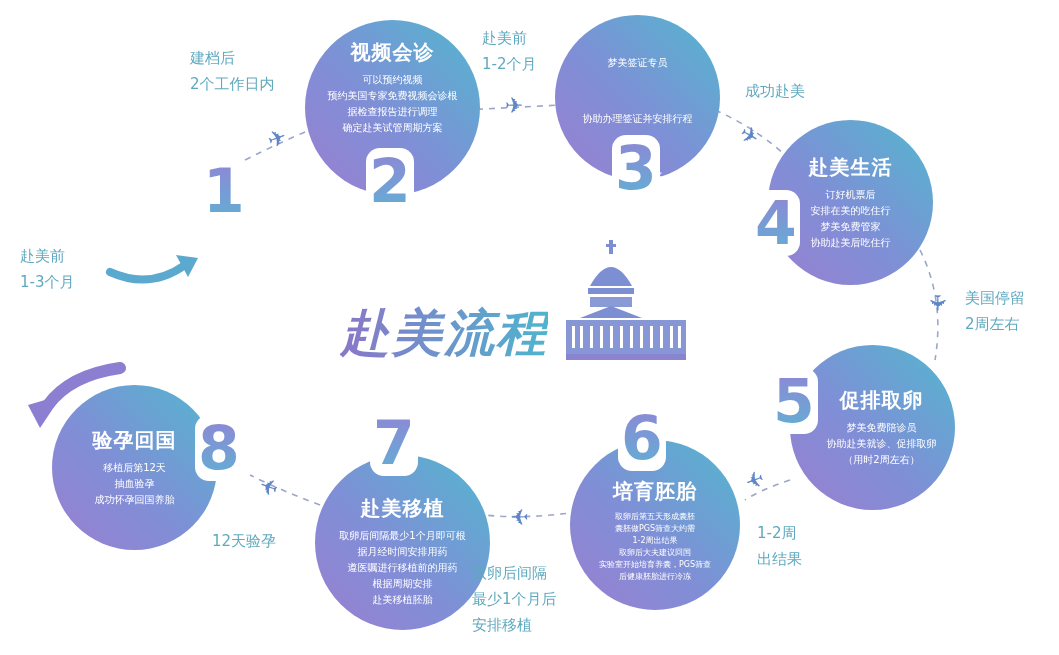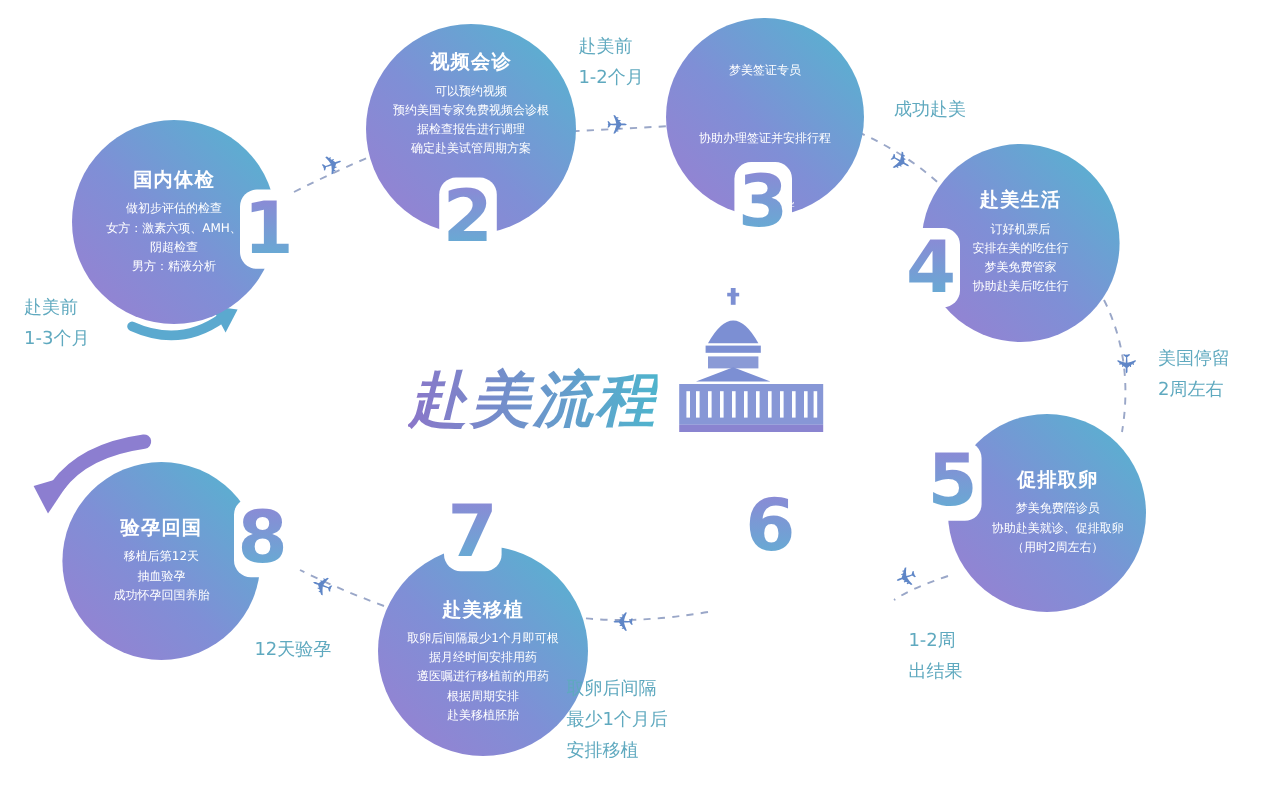--- a/index.html
+++ b/index.html
@@ -3,21 +3,21 @@
 <meta charset="utf-8">
 <style>
   html,body{margin:0;padding:0;}
   body{width:1059px;height:655px;background:#ffffff;position:relative;overflow:hidden;
        font-family:"DejaVu Sans","Liberation Sans",sans-serif;}
   .stage{position:absolute;left:0;top:0;width:1059px;height:655px;}
   .circle{position:absolute;border-radius:50%;
           background:linear-gradient(45deg,#9a7fd1 0%,#7f8fd6 45%,#52b7cf 100%);
           color:#fff;text-align:center;box-sizing:border-box;
           display:flex;flex-direction:column;align-items:center;justify-content:center;}
-  .circle .title{font-weight:bold;font-size:16px;letter-spacing:1px;margin-bottom:6px;}
+  .circle .title{font-weight:bold;font-size:20px;letter-spacing:1px;margin-bottom:6px;}
   .circle .line{font-size:10px;line-height:16px;white-space:nowrap;}
   .circle.small .line{font-size:8px;line-height:12px;}
   .numwrap{position:absolute;background:#fff;border-radius:14px;padding:0 3px;}
   .numtxt{font-weight:bold;font-size:60px;line-height:66px;color:#7a8fd6;
           background:linear-gradient(180deg,#9184d6 0%,#5fb2d3 100%);
           -webkit-background-clip:text;background-clip:text;color:transparent;}
   .note{position:absolute;color:#5fa9bf;font-size:15px;line-height:26px;text-align:left;white-space:nowrap;}
   .plane{position:absolute;color:#5f86c7;font-size:22px;line-height:22px;}
   svg.paths{position:absolute;left:0;top:0;}
   .center-title{position:absolute;left:340px;top:300px;font-size:50px;font-weight:bold;letter-spacing:2px;
@@ -70,27 +70,20 @@
           <rect x="660" y="326" width="3" height="22"></rect>
         <rect x="670" y="326" width="3" height="22"></rect>
           <rect x="678" y="326" width="3" height="22"></rect>
       </g>
       <rect x="566" y="354" width="120" height="6" fill="#8a84d0"></rect>
     </g>
   </svg>
 
   <div class="center-title">赴美流程</div>
 
-  <div class="circle" style="left:60px;top:100px;width:170px;height:170px;">
-    <div class="title">国内体检</div>
-    <div class="line">做初步评估的检查</div>
-    <div class="line">女方：激素六项、AMH、</div>
-    <div class="line">阴超检查</div>
-    <div class="line">男方：精液分析</div>
-  </div>
   <div class="numwrap" style="left:200px;top:158px;"><span class="numtxt">1</span></div>
 
   <div class="circle" style="left:305px;top:20px;width:175px;height:175px;padding-bottom:40px;">
     <div class="title">视频会诊</div>
     <div class="line">可以预约视频</div>
     <div class="line">预约美国专家免费视频会诊根</div>
     <div class="line">据检查报告进行调理</div>
     <div class="line">确定赴美试管周期方案</div>
   </div>
   <div class="numwrap" style="left:366px;top:148px;"><span class="numtxt">2</span></div>
@@ -113,20 +106,29 @@
   <div class="numwrap" style="left:752px;top:190px;"><span class="numtxt">4</span></div>
 
   <div class="circle" style="left:790px;top:345px;width:165px;height:165px;padding-left:18px;">
     <div class="title">促排取卵</div>
     <div class="line">梦美免费陪诊员</div>
     <div class="line">协助赴美就诊、促排取卵</div>
     <div class="line">（用时2周左右）</div>
   </div>
   <div class="numwrap" style="left:770px;top:368px;"><span class="numtxt">5</span></div>
 
+  <div class="circle small" style="left:570px;top:440px;width:170px;height:170px;padding-top:10px;">
+    <div class="title">培育胚胎</div>
+    <div class="line">取卵后第五天形成囊胚</div>
+    <div class="line">囊胚做PGS筛查大约需</div>
+    <div class="line">1-2周出结果</div>
+    <div class="line">取卵后大夫建议回国</div>
+    <div class="line">实验室开始培育养囊，PGS筛查</div>
+    <div class="line">后健康胚胎进行冷冻</div>
+  </div>
   <div class="numwrap" style="left:618px;top:405px;"><span class="numtxt">6</span></div>
 
   <div class="circle" style="left:315px;top:455px;width:175px;height:175px;padding-top:18px;">
     <div class="title">赴美移植</div>
     <div class="line">取卵后间隔最少1个月即可根</div>
     <div class="line">据月经时间安排用药</div>
     <div class="line">遵医嘱进行移植前的用药</div>
     <div class="line">根据周期安排</div>
     <div class="line">赴美移植胚胎</div>
   </div>
@@ -136,20 +138,24 @@
     <div class="title">验孕回国</div>
     <div class="line">移植后第12天</div>
     <div class="line">抽血验孕</div>
     <div class="line">成功怀孕回国养胎</div>
   </div>
   <div class="numwrap" style="left:195px;top:415px;"><span class="numtxt">8</span></div>
 
   <div class="note" style="left:20px;top:243px;">
     <div>赴美前</div>
       <div>1-3个月</div>
+  </div>
+  <div class="note" style="left:190px;top:45px;">
+    <div>建档后</div>
+      <div>2个工作日内</div>
   </div>
   <div class="note" style="left:482px;top:25px;">
     <div>赴美前</div>
       <div>1-2个月</div>
   </div>
   <div class="note" style="left:745px;top:78px;">
     <div>成功赴美</div>
   </div>
   <div class="note" style="left:965px;top:285px;">
     <div>美国停留</div>

